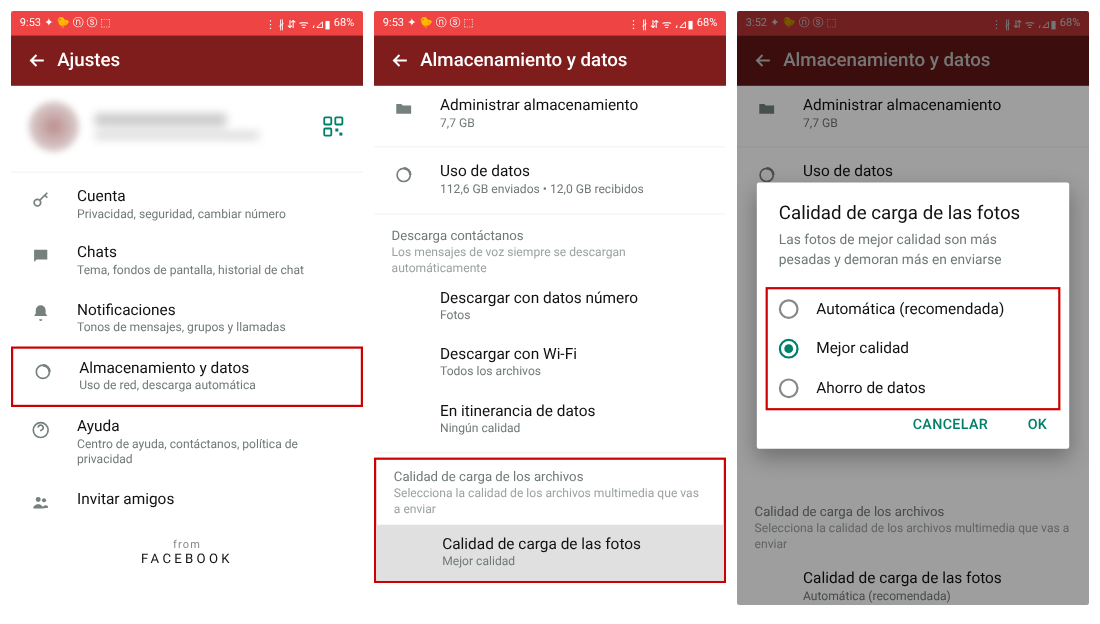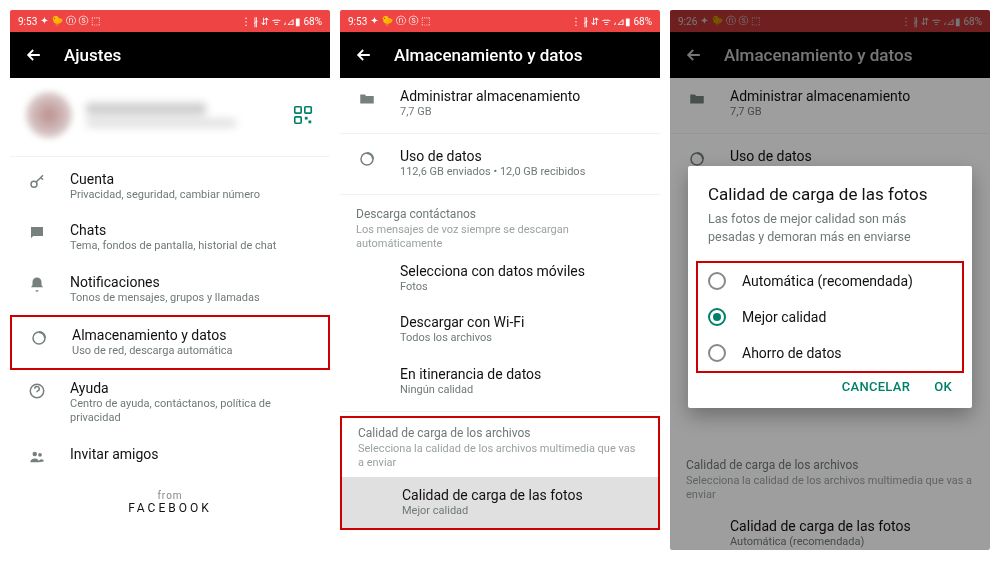--- a/index.html
+++ b/index.html
@@ -1,20 +1,20 @@
 <!DOCTYPE html>
 <html><head>
 <meta charset="utf-8">
 <style>
   * { box-sizing: border-box; margin: 0; padding: 0; font-family: Roboto, -apple-system, Helvetica, Arial, sans-serif; }
   body { background: #fff; width: 1000px; height: 567px; display: flex; gap: 10px; padding: 10px 10px; }
   .phone { width: 320px; height: 540px; background: #fff; position: relative; overflow: hidden; border-radius: 2px; }
   .statusbar { height: 22px; background: #ef4444; color: #fff; display: flex; align-items: center; justify-content: space-between; padding: 0 8px; font-size: 10px; }
   .statusbar .left, .statusbar .right { display: flex; gap: 3px; align-items: center; }
-  .appbar { height: 46px; background: #000000; color: #fff; display: flex; align-items: center; padding: 0 14px; gap: 20px; font-size: 17px; font-weight: 500; }
+  .appbar { height: 46px; background: #7f1d1d; color: #fff; display: flex; align-items: center; padding: 0 14px; gap: 8px; font-size: 17px; font-weight: 500; }
   .content { padding: 0; height: calc(100% - 68px); overflow: hidden; }
   .profile-row { display: flex; align-items: center; padding: 14px 16px; gap: 14px; }
   .avatar-blur { width: 46px; height: 46px; border-radius: 50%; background: radial-gradient(circle, rgba(120,30,30,0.5), rgba(200,200,200,0.4)); filter: blur(3px); }
   .profile-text { flex: 1; filter: blur(4px); }
   .profile-text .t1 { height: 12px; background: #ccc; width: 120px; border-radius: 3px; margin-bottom: 4px;}
   .profile-text .t2 { height: 8px; background: #ddd; width: 150px; border-radius: 3px;}
   .qr { color: #008069; font-size: 20px; }
   .item { display: flex; padding: 10px 16px 10px 16px; gap: 22px; align-items: flex-start; }
   .item .icon { width: 22px; color: #75817a; margin-top: 2px; display:flex; justify-content:center;}
   .item .txt { flex: 1; }
@@ -29,21 +29,21 @@
   .toggle::after { content: ''; position: absolute; width: 16px; height: 16px; background: #fafafa; border-radius: 50%; top: -1px; left: -1px; box-shadow: 0 1px 2px rgba(0,0,0,0.3); }
   .divider { height: 1px; background: rgba(0,0,0,0.05); margin: 4px 0;}
   .scrim { position: absolute; inset: 0; background: rgba(0,0,0,0.38); }
   .dialog { position: absolute; left: 18px; right: 18px; top: 156px; background: #fff; border-radius: 2px; padding: 18px 20px 10px; box-shadow: 0 8px 20px rgba(0,0,0,0.3); }
   .dialog .dtitle { font-size: 17px; color: #111; margin-bottom: 6px; }
   .dialog .dsub { font-size: 12.5px; color: #6f7a75; line-height: 1.4; margin-bottom: 18px; }
   .radio-row { display: flex; align-items: center; gap: 16px; padding: 9px 0; font-size: 14px; color: #111; }
   .radio { width: 18px; height: 18px; border: 2px solid #888; border-radius: 50%; position: relative; flex-shrink: 0;}
   .radio.checked { border-color: #008069;}
   .radio.checked::after { content: ''; position: absolute; inset: 3px; background: #008069; border-radius: 50%; }
-  .dialog-actions { display: flex; justify-content: flex-end; gap: 24px; padding: 8px 0 4px; }
+  .dialog-actions { display: flex; justify-content: flex-end; gap: 36px; padding: 8px 0 4px; }
   .dialog-actions span { color: #008069; font-size: 13px; font-weight: 500; letter-spacing: 0.3px;}
   .dimmed .appbar, .dimmed .statusbar { filter: brightness(0.75); }
   svg { display: block; }
   .hl-box { position: absolute; border: 2px solid #c00; pointer-events: none; }
 </style>
 </head>
 <body>
 
 <div class="phone">
   <div class="statusbar">
@@ -200,21 +200,21 @@
           <div class="title">Uso de datos</div>
           <div class="sub">112,6 GB enviados • 12,0 GB recibidos</div>
         </div>
     </div>
     <div class="divider"></div>
     <div class="section-header">Descarga contáctanos</div>
     <div class="section-sub">Los mensajes de voz siempre se descargan automáticamente</div>
     <div class="item" style="padding-top:6px;">
       <span class="icon"></span>
       <div class="txt">
-          <div class="title">Selecciona con datos móviles</div>
+          <div class="title">Descargar con datos número</div>
           <div class="sub">Fotos</div>
         </div>
     </div>
     <div class="item">
       <span class="icon"></span>
       <div class="txt">
           <div class="title">Descargar con Wi-Fi</div>
           <div class="sub">Todos los archivos</div>
         </div>
     </div>
@@ -236,21 +236,21 @@
             <div class="sub">Mejor calidad</div>
           </div>
       </div>
     </div>
   </div>
 </div>
 
 <div class="phone dimmed" style="position:relative;">
   <div class="statusbar">
     <div class="left">
-        <span>9:26</span>
+        <span>3:52</span>
         <span>✦ 🐤 ⓝ ⓢ ⬚</span>
       </div>
     <div class="right">
         <span>⋮ ∦ ⇵ ᯤ ،⊿▮</span>
         <span>68%</span>
       </div>
   </div>
   <div class="appbar">
     <span>
         <svg width="20" height="20" viewBox="0 0 24 24" fill="none" stroke="white" stroke-width="2.2">

